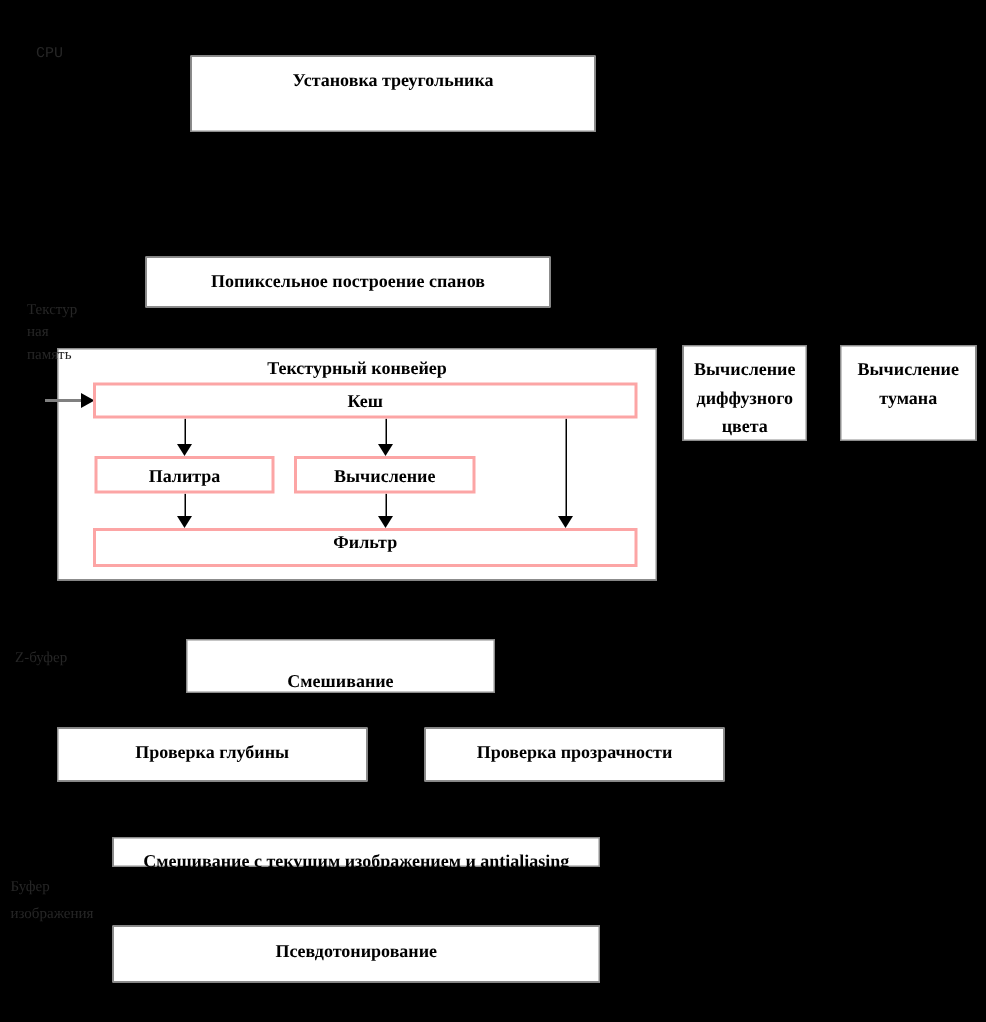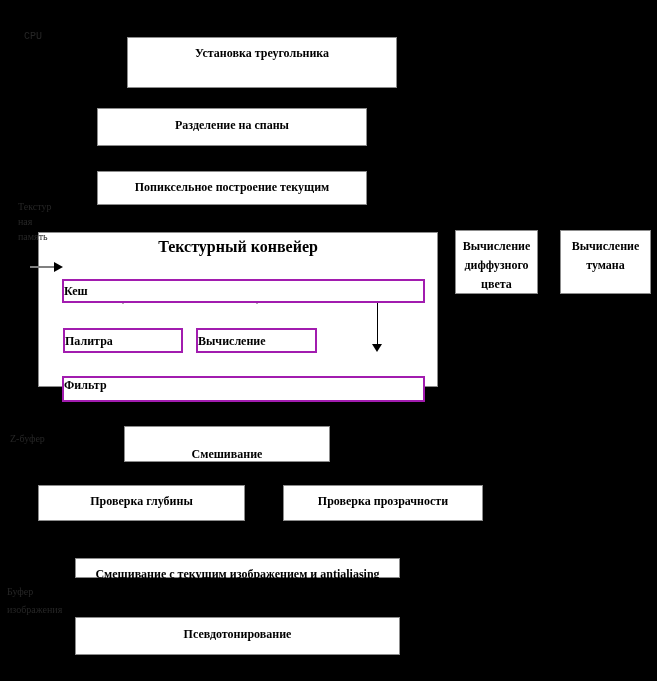--- a/index.html
+++ b/index.html
@@ -1,23 +1,23 @@
 <!DOCTYPE html>
 <html><head>
 <meta charset="utf-8">
 <style>
   html,body{margin:0;padding:0;background:#000;}
   #canvas{position:relative;width:657px;height:681px;background:#000;overflow:hidden;
           font-family:"Liberation Serif","DejaVu Serif",serif;}
   .box{position:absolute;background:#ffffff;border:1px solid #8c8c8c;box-sizing:border-box;
        color:#000;font-weight:bold;font-size:12px;text-align:center;line-height:15px;}
-  .gbox{position:absolute;background:#ffffff;border:2px solid #a21caf;box-sizing:border-box;
-        color:#000;font-weight:bold;font-size:12px;margin-top:24px;}
+  .gbox{position:absolute;background:#ffffff;border:2px solid #fca5a5;box-sizing:border-box;
+        color:#000;font-weight:bold;font-size:12px;text-align:center;}
   .container-box{position:absolute;background:#ffffff;border:1px solid #8c8c8c;box-sizing:border-box;}
-  .pipe-title{position:absolute;color:#000;font-weight:bold;font-size:16px;text-align:center;}
+  .pipe-title{position:absolute;color:#000;font-weight:bold;font-size:12px;text-align:center;}
   .mlabel{position:absolute;color:#262626;font-size:10px;line-height:15px;z-index:6;font-weight:normal;}
   .vline{position:absolute;width:1px;background:#000;z-index:4;}
   .vhead{position:absolute;width:0;height:0;border-left:5px solid transparent;
          border-right:5px solid transparent;border-top:8px solid #000;z-index:4;}
   .hline{position:absolute;height:2px;background:#808080;z-index:4;}
   .hhead{position:absolute;width:0;height:0;border-top:5px solid transparent;
          border-bottom:5px solid transparent;border-left:9px solid #000;z-index:4;}
   .z5{z-index:5;}
 </style>
 </head>
@@ -36,23 +36,22 @@
   <div class="mlabel" style="left:10px;top:431px;">
     <div>Z-буфер</div>
   </div>
   <div class="mlabel" style="left:7px;top:583px;line-height:18px;">
     <div>Буфер</div>
     <div>изображения</div>
   </div>
 
   <div class="box" style="left:111px;top:37px;width:270px;height:51px;padding-top:8px;margin-left:16px;">Установка треугольника</div>
 
-  <div class="box" style="left:97px;top:108px;width:270px;height:38px;padding-top:9px;">Разделение на спаны</div>
 
-  <div class="box" style="left:97px;top:171px;width:270px;height:34px;padding-top:8px;">Попиксельное построение текущим</div>
+  <div class="box" style="left:97px;top:171px;width:270px;height:34px;padding-top:8px;">Попиксельное построение спанов</div>
 
   <div class="container-box" style="left:38px;top:232px;width:400px;height:155px;"></div>
   <div class="pipe-title z5" style="left:38px;top:238px;width:400px;">Текстурный конвейер</div>
 
   <div class="gbox z5" style="left:62px;top:255px;width:363px;height:24px;padding-top:3px;">Кеш</div>
 
   <div class="gbox z5" style="left:63px;top:304px;width:120px;height:25px;padding-top:4px;">Палитра</div>
 
   <div class="gbox z5" style="left:196px;top:304px;width:121px;height:25px;padding-top:4px;">Вычисление</div>
 

